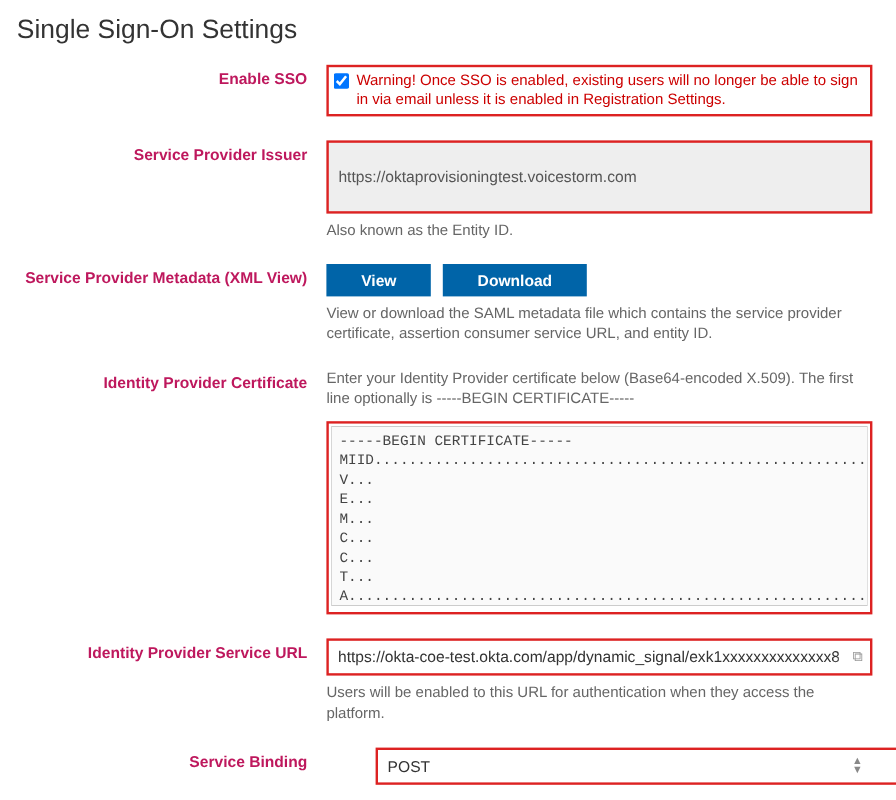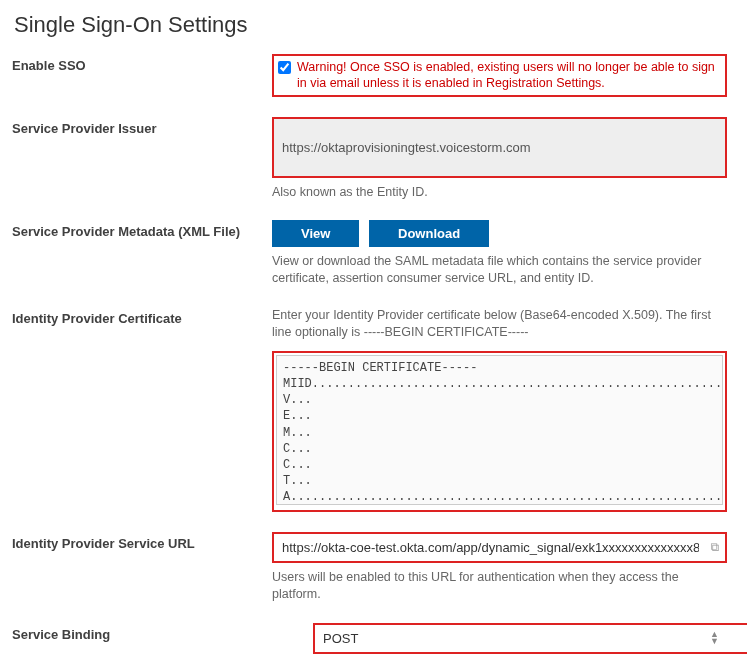--- a/index.html
+++ b/index.html
@@ -18,25 +18,25 @@
     margin: 0 0 16px 2px;
     color: #333;
   }
   .form-row {
     display: flex;
     align-items: flex-start;
     margin-bottom: 20px;
   }
   .label-col {
     width: 260px;
-    text-align: left;
+    text-align: right;
     padding-right: 16px;
     padding-top: 4px;
     font-weight: 600;
-    color: #404040;
+    color: #be185d;
     font-size: 13px;
     line-height: 1.3;
   }
   .field-col {
     flex: 1;
     min-width: 0;
     padding-right: 8px;
   }
   .helper {
     margin-top: 6px;
@@ -158,21 +158,21 @@
 
 <div class="form-row">
   <div class="label-col">Service Provider Issuer</div>
   <div class="field-col">
     <div class="readonly-box">https://oktaprovisioningtest.voicestorm.com</div>
     <div class="helper">Also known as the Entity ID.</div>
   </div>
 </div>
 
 <div class="form-row">
-  <div class="label-col">Service Provider Metadata (XML File)</div>
+  <div class="label-col">Service Provider Metadata (XML View)</div>
   <div class="field-col">
     <button class="btn">View</button>
     <button class="btn">Download</button>
     <div class="helper">View or download the SAML metadata file which contains the service provider certificate, assertion consumer service URL, and entity ID.</div>
   </div>
 </div>
 
 <div class="form-row">
   <div class="label-col">Identity Provider Certificate</div>
   <div class="field-col">

